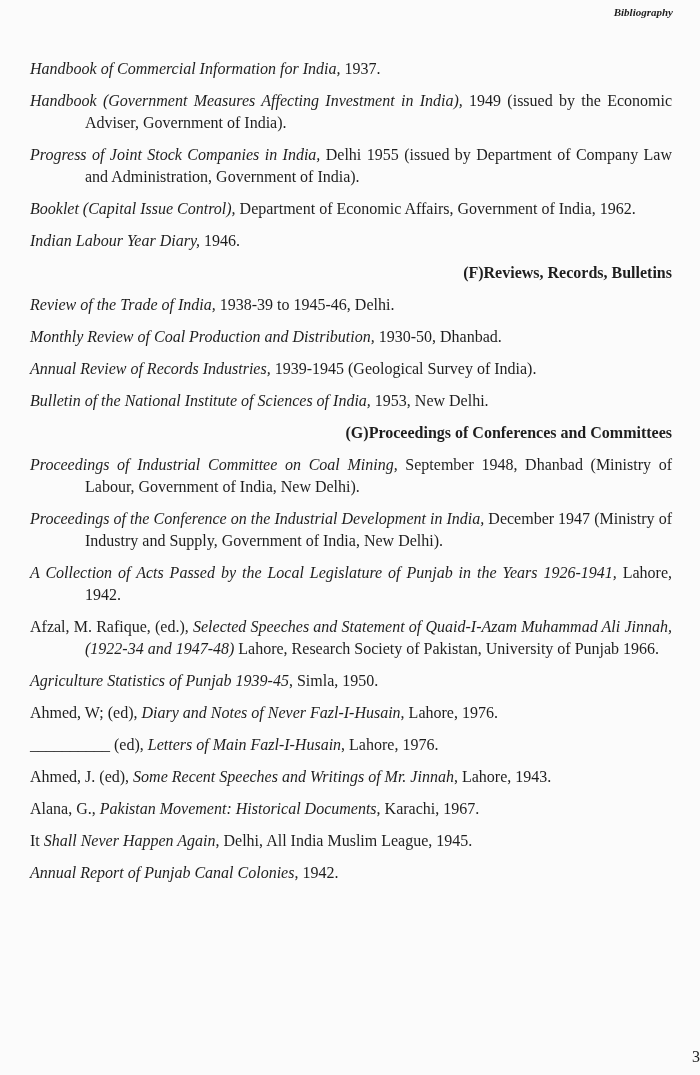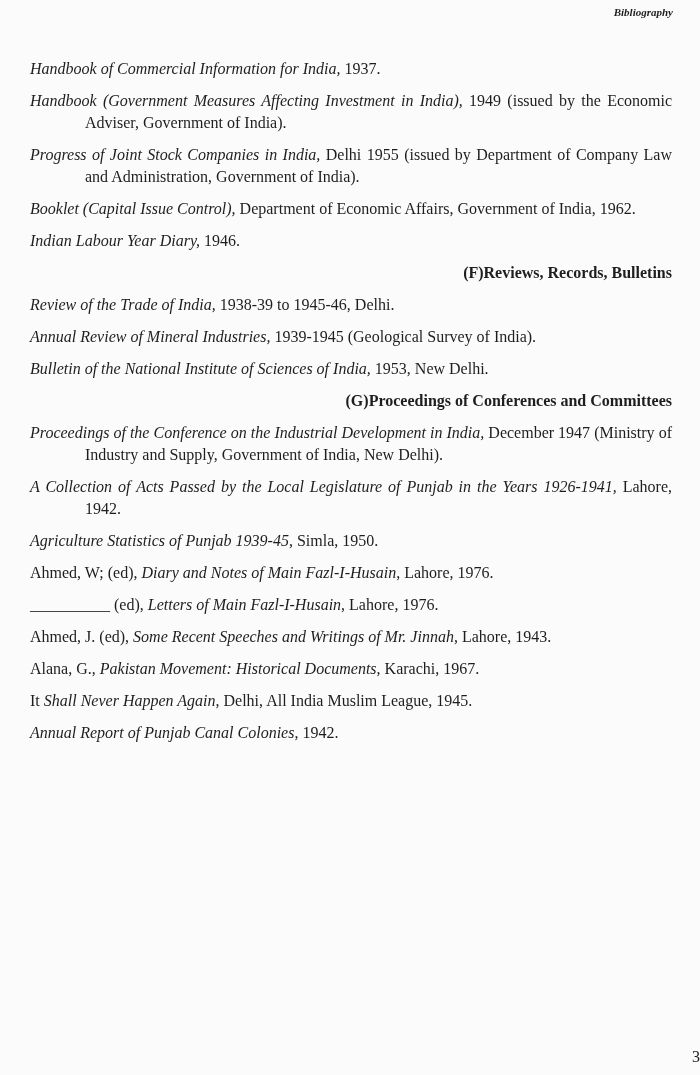--- a/index.html
+++ b/index.html
@@ -64,27 +64,30 @@
 <div class="page-header">Bibliography</div>
 
 <main>
     <p class="entry"><span class="it">Handbook of Commercial Information for India,</span><span class="rm"> 1937.</span></p>
     <p class="entry"><span class="it">Handbook (Government Measures Affecting Investment in India),</span><span class="rm"> 1949 (issued by the Economic Adviser, Government of India).</span></p>
     <p class="entry"><span class="it">Progress of Joint Stock Companies in India,</span><span class="rm"> Delhi 1955 (issued by Department of Company Law and Administration, Government of India).</span></p>
     <p class="entry"><span class="it">Booklet (Capital Issue Control),</span><span class="rm"> Department of Economic Affairs, Government of India, 1962.</span></p>
     <p class="entry"><span class="it">Indian Labour Year Diary,</span><span class="rm"> 1946.</span></p>
     <p class="heading"><span class="hlabel">(F)</span><span>Reviews, Records, Bulletins</span></p>
     <p class="entry"><span class="it">Review of the Trade of India,</span><span class="rm"> 1938-39 to 1945-46, Delhi.</span></p>
-    <p class="entry"><span class="it">Annual Review of Mineral Industries,</span><span class="rm"> 1939-1945 (Geological Survey of India).</span></p>
+    <p class="entry"><span class="it">Monthly Review of Coal Production and Distribution,</span><span class="rm"> 1930-50, Dhanbad.</span></p>
+    <p class="entry"><span class="it">Annual Review of Records Industries,</span><span class="rm"> 1939-1945 (Geological Survey of India).</span></p>
     <p class="entry"><span class="it">Bulletin of the National Institute of Sciences of India,</span><span class="rm"> 1953, New Delhi.</span></p>
     <p class="heading"><span class="hlabel">(G)</span><span>Proceedings of Conferences and Committees</span></p>
+    <p class="entry"><span class="it">Proceedings of Industrial Committee on Coal Mining,</span><span class="rm"> September 1948, Dhanbad (Ministry of Labour, Government of India, New Delhi).</span></p>
     <p class="entry"><span class="it">Proceedings of the Conference on the Industrial Development in India,</span><span class="rm"> December 1947 (Ministry of Industry and Supply, Government of India, New Delhi).</span></p>
     <p class="entry"><span class="it">A Collection of Acts Passed by the Local Legislature of Punjab in the Years 1926-1941,</span><span class="rm"> Lahore, 1942.</span></p>
+    <p class="entry"><span class="rm">Afzal, M. Rafique, (ed.), </span><span class="it">Selected Speeches and Statement of Quaid-I-Azam Muhammad Ali Jinnah, (1922-34 and 1947-48)</span><span class="rm"> Lahore, Research Society of Pakistan, University of Punjab 1966.</span></p>
     <p class="entry"><span class="it">Agriculture Statistics of Punjab 1939-45</span><span class="rm">, Simla, 1950.</span></p>
-    <p class="entry"><span class="rm">Ahmed, W; (ed), </span><span class="it">Diary and Notes of Main Fazl-I-Husain</span><span class="rm">, Lahore, 1976.</span></p>
+    <p class="entry"><span class="rm">Ahmed, W; (ed), </span><span class="it">Diary and Notes of Never Fazl-I-Husain</span><span class="rm">, Lahore, 1976.</span></p>
     <p class="entry"><span class="rm">__________ (ed), </span><span class="it">Letters of Main Fazl-I-Husain</span><span class="rm">, Lahore, 1976.</span></p>
     <p class="entry"><span class="rm">Ahmed, J. (ed), </span><span class="it">Some Recent Speeches and Writings of Mr. Jinnah</span><span class="rm">, Lahore, 1943.</span></p>
     <p class="entry"><span class="rm">Alana, G., </span><span class="it">Pakistan Movement: Historical Documents</span><span class="rm">, Karachi, 1967.</span></p>
     <p class="entry"><span class="rm">It </span><span class="it">Shall Never Happen Again</span><span class="rm">, Delhi, All India Muslim League, 1945.</span></p>
     <p class="entry"><span class="it">Annual Report of Punjab Canal Colonies</span><span class="rm">, 1942.</span></p>
   </main>
 
 <div class="page-number">315</div>
 
 </body></html>

